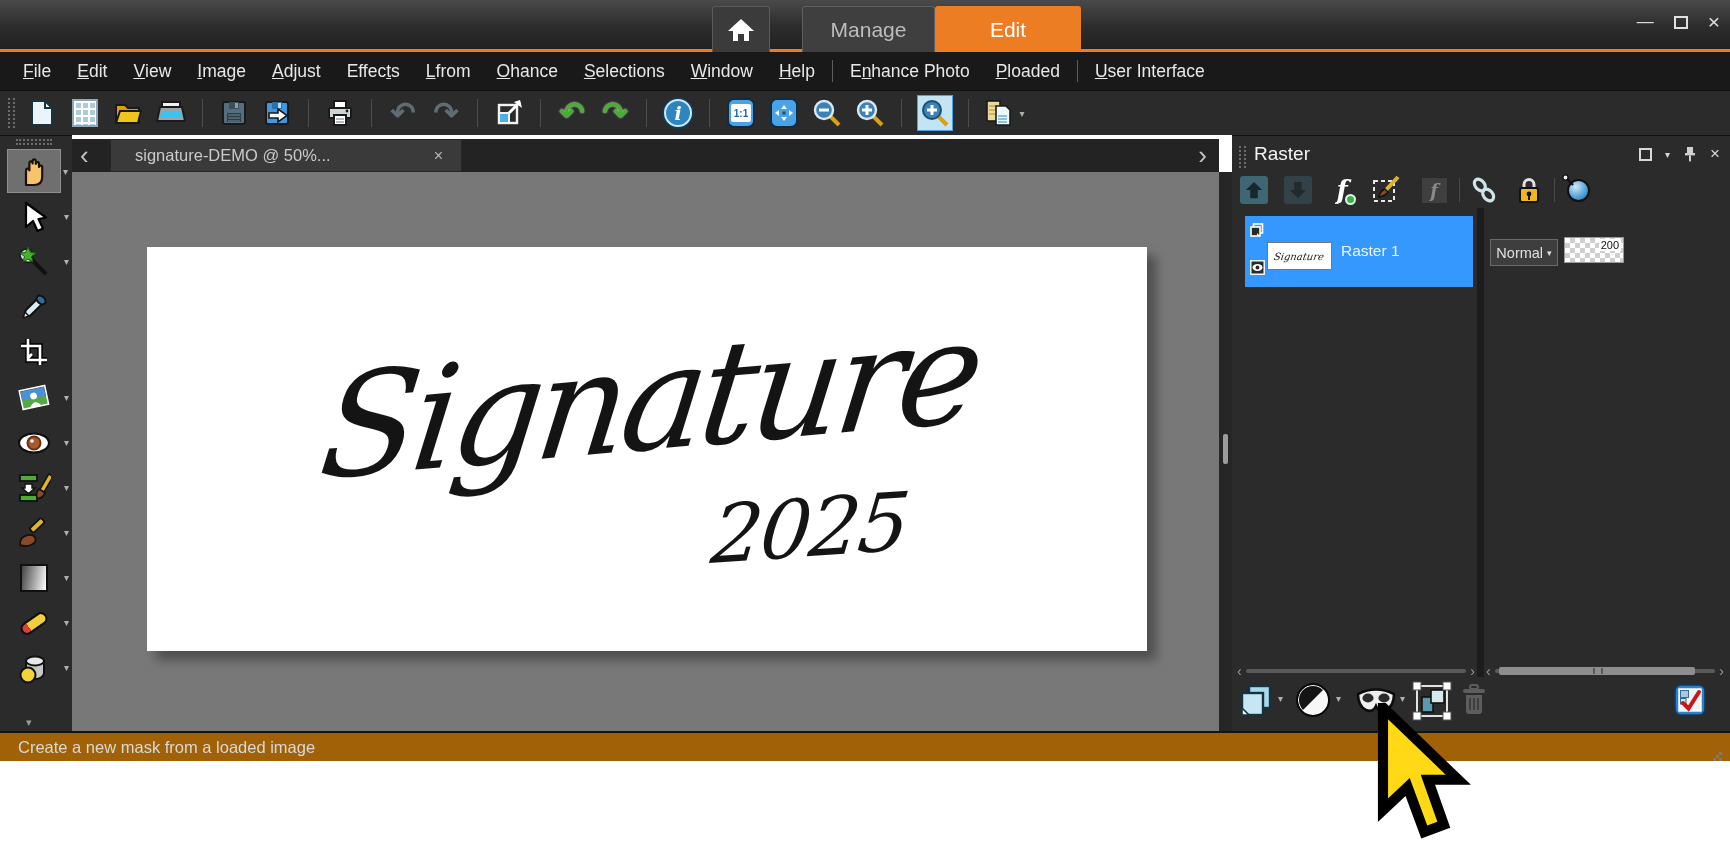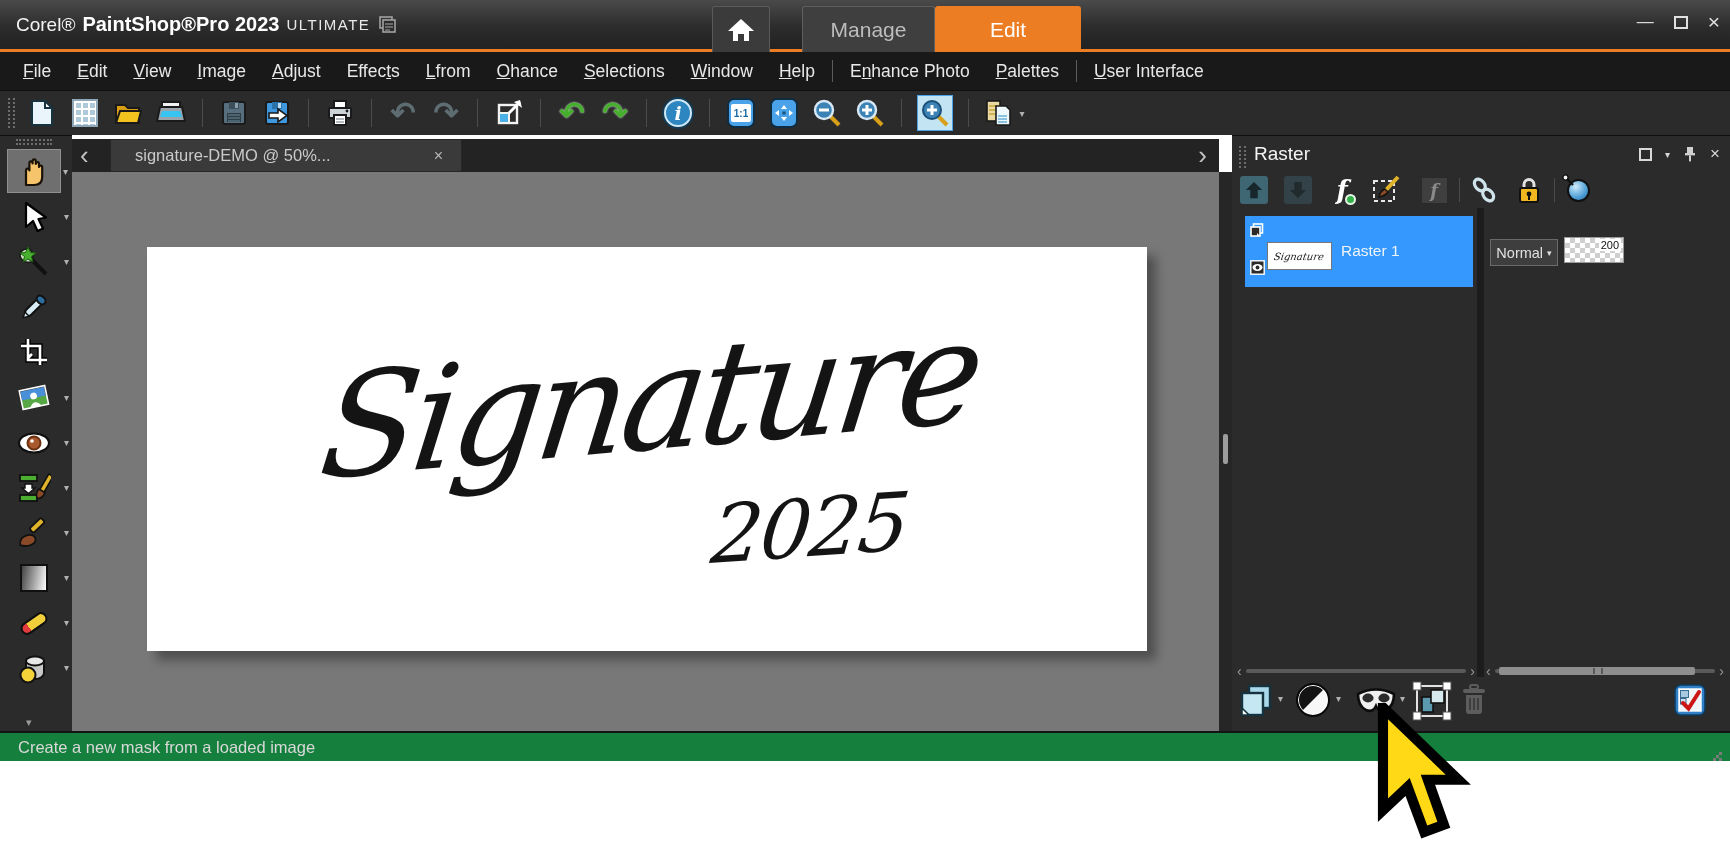--- a/index.html
+++ b/index.html
@@ -92,41 +92,31 @@
   .opacity-box .val{position:absolute;right:2px;top:1px;font-size:11px;color:#111;background:#fff;padding:0 2px}
   .hscroll{position:absolute;top:527px;height:15px;display:flex;align-items:center;gap:4px;color:#9a9a9a;font-size:14px}
   .hs-track{height:4px;background:#5a5a5a;border-radius:2px;flex:1;position:relative}
   .hs-thumb{position:absolute;left:4px;top:-2px;height:8px;width:196px;background:#8e8e8e;border-radius:2px}
   .hs-notch{position:absolute;left:94px;top:1px;width:10px;height:6px;border-left:2px solid #5a5a5a;border-right:2px solid #5a5a5a}
   .lp-bottom{position:absolute;left:0;top:541px;width:498px;height:55px;background:#2b2b2b}
   .bbtn{position:absolute;display:flex;align-items:center;justify-content:center}
   .adj-circle{width:34px;height:34px;border-radius:50%;background:linear-gradient(135deg,#141414 49%,#f7f7f7 51%);border:2px solid #0a0a0a;box-shadow:0 0 0 1px #fff inset}
 
   
-  .statusbar{left:0;top:731px;width:1730px;height:30px;background:#15803d;border-top:2px solid #141414;display:flex;align-items:center}
+  .statusbar{left:0;top:731px;width:1730px;height:30px;background:#a16207;border-top:2px solid #141414;display:flex;align-items:center}
   .status-msg{margin-left:18px;font-size:16.5px;color:#d8d8d8}
   .sgrip{position:absolute;right:8px;bottom:6px;width:3px;height:3px;background:#7a7a7a;box-shadow:-6px 6px #7a7a7a,0 6px #7a7a7a,-3px 3px #7a7a7a}
 
   .whitestrip{left:0;top:761px;width:1730px;height:87px;background:#fff}
   .cursor{left:1377px;top:703px;z-index:60}
 </style>
 </head>
 <body>
 
 <div class="abs titlebar">
-  <div class="abs apptitle">
-    <span class="brand">Corel®</span>
-    <span class="product">PaintShop®Pro 2023</span>
-    <span class="edition">ULTIMATE</span>
-    <svg width="19" height="17" viewBox="0 0 19 17">
-        <rect x="3" y="1" width="12" height="11" fill="none" stroke="#a8a8a8" stroke-width="1.5"></rect>
-        <rect x="6" y="4" width="12" height="12" fill="#2c2c2c" stroke="#a8a8a8" stroke-width="1.5"></rect>
-        <path d="M8 8h8M8 11h8M8 14h5" stroke="#a8a8a8" stroke-width="1"></path>
-      </svg>
-  </div>
   <div class="abs win-controls">
     <span>—</span>
     <span class="wc-max"></span>
     <span style="font-size:21px">×</span>
   </div>
 </div>
 <div class="abs accentline"></div>
 <div class="abs home-btn">
   <svg width="30" height="26" viewBox="0 0 30 26">
       <polygon points="15,2 28,14 2,14" fill="#fff"></polygon>
@@ -199,21 +189,21 @@
     </div>
   <div class="msep"></div>
   <div class="menu-item">
       <span>E</span>
       <span class="mn">n</span>
       <span>hance Photo</span>
     </div>
   <div class="menu-item">
       <span></span>
       <span class="mn">P</span>
-      <span>alettes</span>
+      <span>loaded</span>
     </div>
   <div class="msep"></div>
   <div class="menu-item">
       <span></span>
       <span class="mn">U</span>
       <span>ser Interface</span>
     </div>
 </div>
 
 <div class="abs toolbar">

